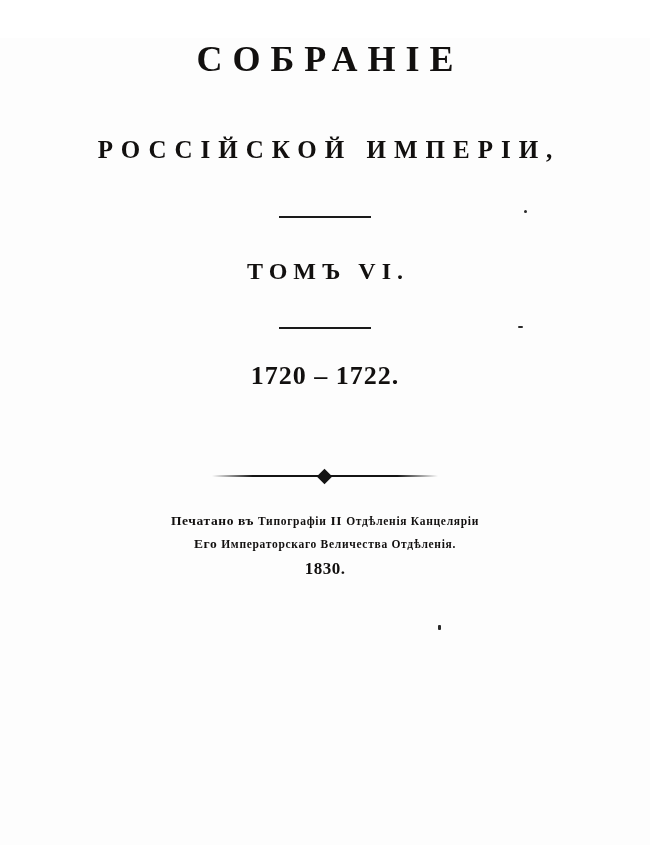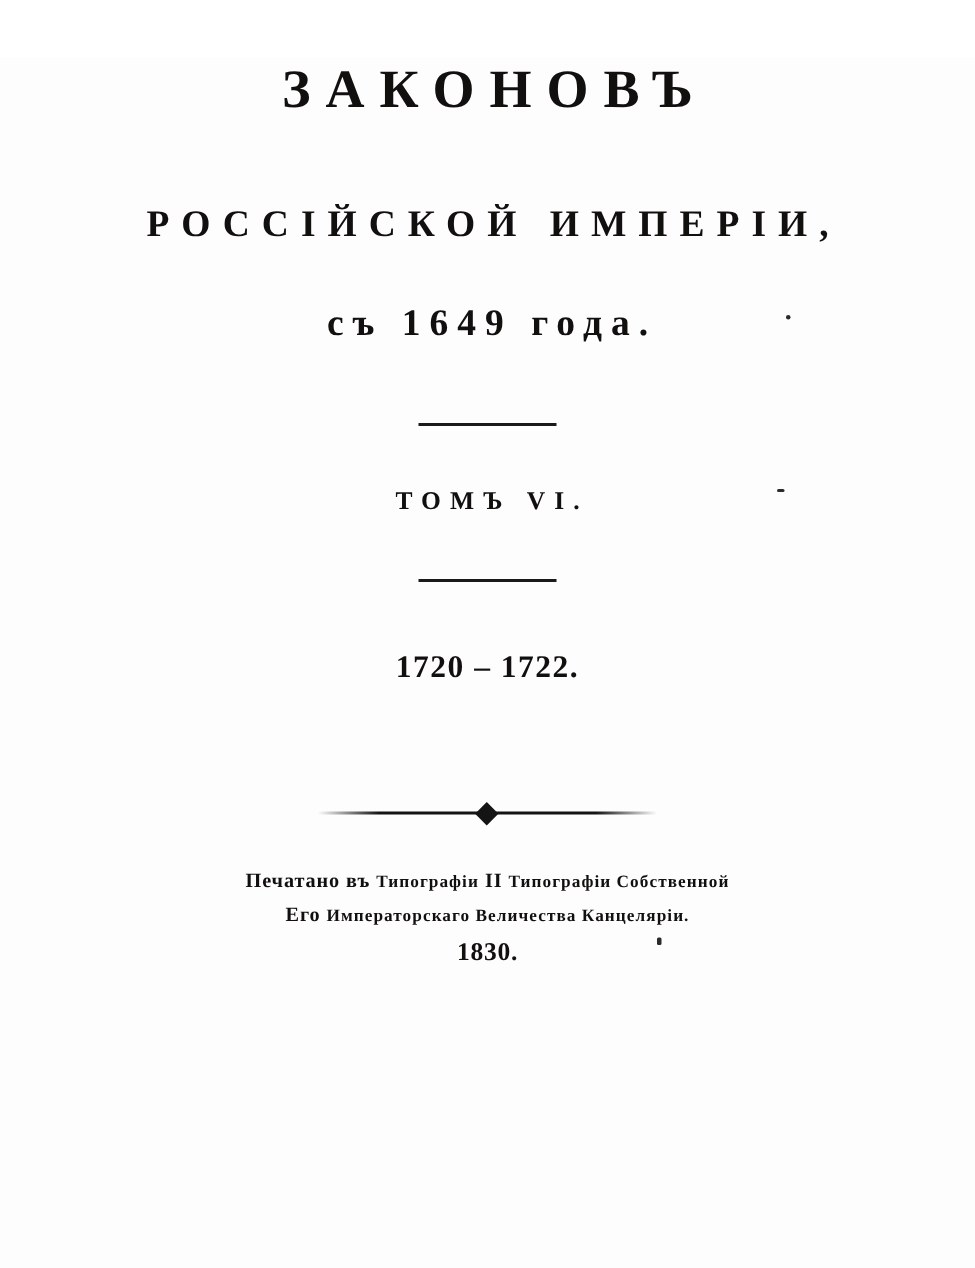--- a/index.html
+++ b/index.html
@@ -57,29 +57,29 @@
     width: 92px;
     height: 0;
     margin: 0 auto;
     border-top: 2px solid #1a1a1a;
   }
   .rule-short.first { margin-top: 52px; }
   .rule-short.second { margin-top: 42px; }
 
   .volume {
     margin-top: 40px;
-    font-size: 17px;
+    font-size: 24px;
     letter-spacing: 6px;
     font-weight: 700;
     text-indent: 6px;
   }
 
   .years {
-    margin-top: 44px;
-    font-size: 21px;
+    margin-top: 32px;
+    font-size: 26px;
     font-weight: 700;
     letter-spacing: 1px;
   }
 
   .ornament {
     position: relative;
     margin: 0 auto;
     margin-top: 80px;
     width: 226px;
     height: 10px;
@@ -137,40 +137,39 @@
   .speck.s2 { left: 518px; top: 288px; width: 5px; height: 2px; border-radius: 1px; }
   .speck.s3 { left: 438px; top: 587px; width: 3px; height: 5px; border-radius: 1px; }
 </style>
 </head>
 <body>
 
 <div class="page">
 
   <div class="title-block">
 
-    <div class="line2">ЗАКОНОВЪ</div>
+    <div class="line2">СОБРАНІЕ</div>
     <div class="line3">РОССІЙСКОЙ ИМПЕРІИ,</div>
-    <div class="line4">съ 1649 года.</div>
 
     <div class="rule-short first"></div>
 
     <div class="volume">ТОМЪ VI.</div>
 
     <div class="rule-short second"></div>
 
     <div class="years">1720 – 1722.</div>
 
     <div class="ornament">
       <div class="bar"></div>
       <div class="diamond"></div>
     </div>
 
     <div class="imprint">
-      <div class="imprint-line"><span>Печатано въ </span><span class="sc">Типографіи</span><span> II </span><span class="sc">Типографіи Собственной</span></div>
-      <div class="imprint-line"><span>Его </span><span class="sc">Императорскаго Величества Канцеляріи.</span></div>
+      <div class="imprint-line"><span>Печатано въ </span><span class="sc">Типографіи</span><span> II </span><span class="sc">Отдѣленія Канцеляріи</span></div>
+      <div class="imprint-line"><span>Его </span><span class="sc">Императорскаго Величества Отдѣленія.</span></div>
       <div class="year-print">1830.</div>
     </div>
 
   </div>
 
   <div class="speck s1"></div>
   <div class="speck s2"></div>
   <div class="speck s3"></div>
 
 </div>

